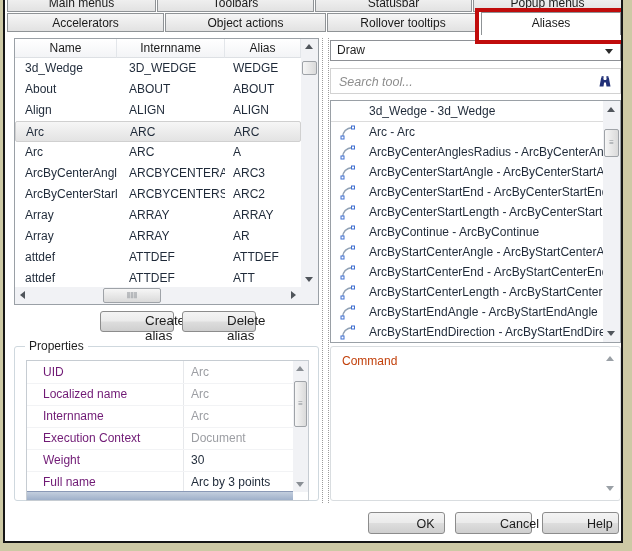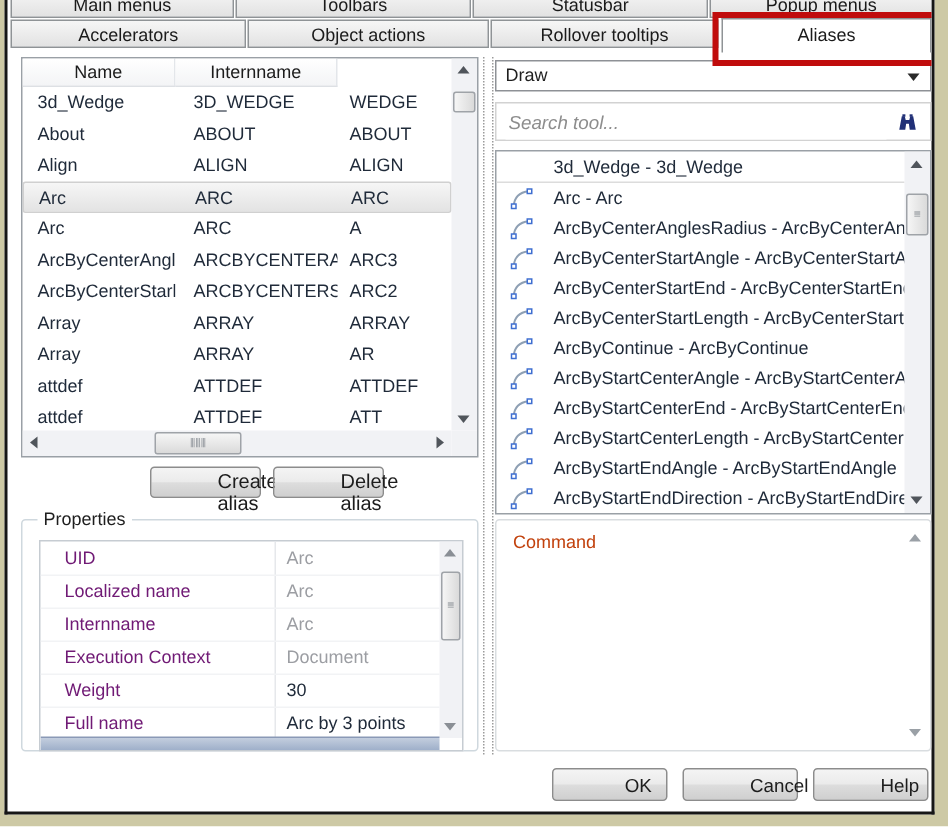--- a/index.html
+++ b/index.html
@@ -87,20 +87,21 @@
 
     <div class="tab" style="left:2px;top:13px;width:157px;"><span>Accelerators</span></div>
     <div class="tab" style="left:160px;top:13px;width:161px;"><span>Object actions</span></div>
     <div class="tab" style="left:322px;top:13px;width:152px;"><span>Rollover tooltips</span></div>
     <div class="tab active" style="left:476px;top:12px;width:140px;height:23px;line-height:21px;"><span>Aliases</span></div>
     <div class="redbox" style="left:470px;top:8px;width:148px;height:28px;"></div>
 
     <div class="atable">
       <div class="ahead" style="left:0;width:102px;">Name</div>
       <div class="ahead" style="left:102px;width:108px;">Internname</div>
+      <div class="ahead" style="left:210px;width:76px;">Alias</div>
 
       <div class="trow" style="top:19px;">
         <div class="tc c1">3d_Wedge</div>
         <div class="tc c2">3D_WEDGE</div>
         <div class="tc c3">WEDGE</div>
       </div>
       <div class="trow" style="top:40px;">
         <div class="tc c1">About</div>
         <div class="tc c2">ABOUT</div>
         <div class="tc c3">ABOUT</div>

